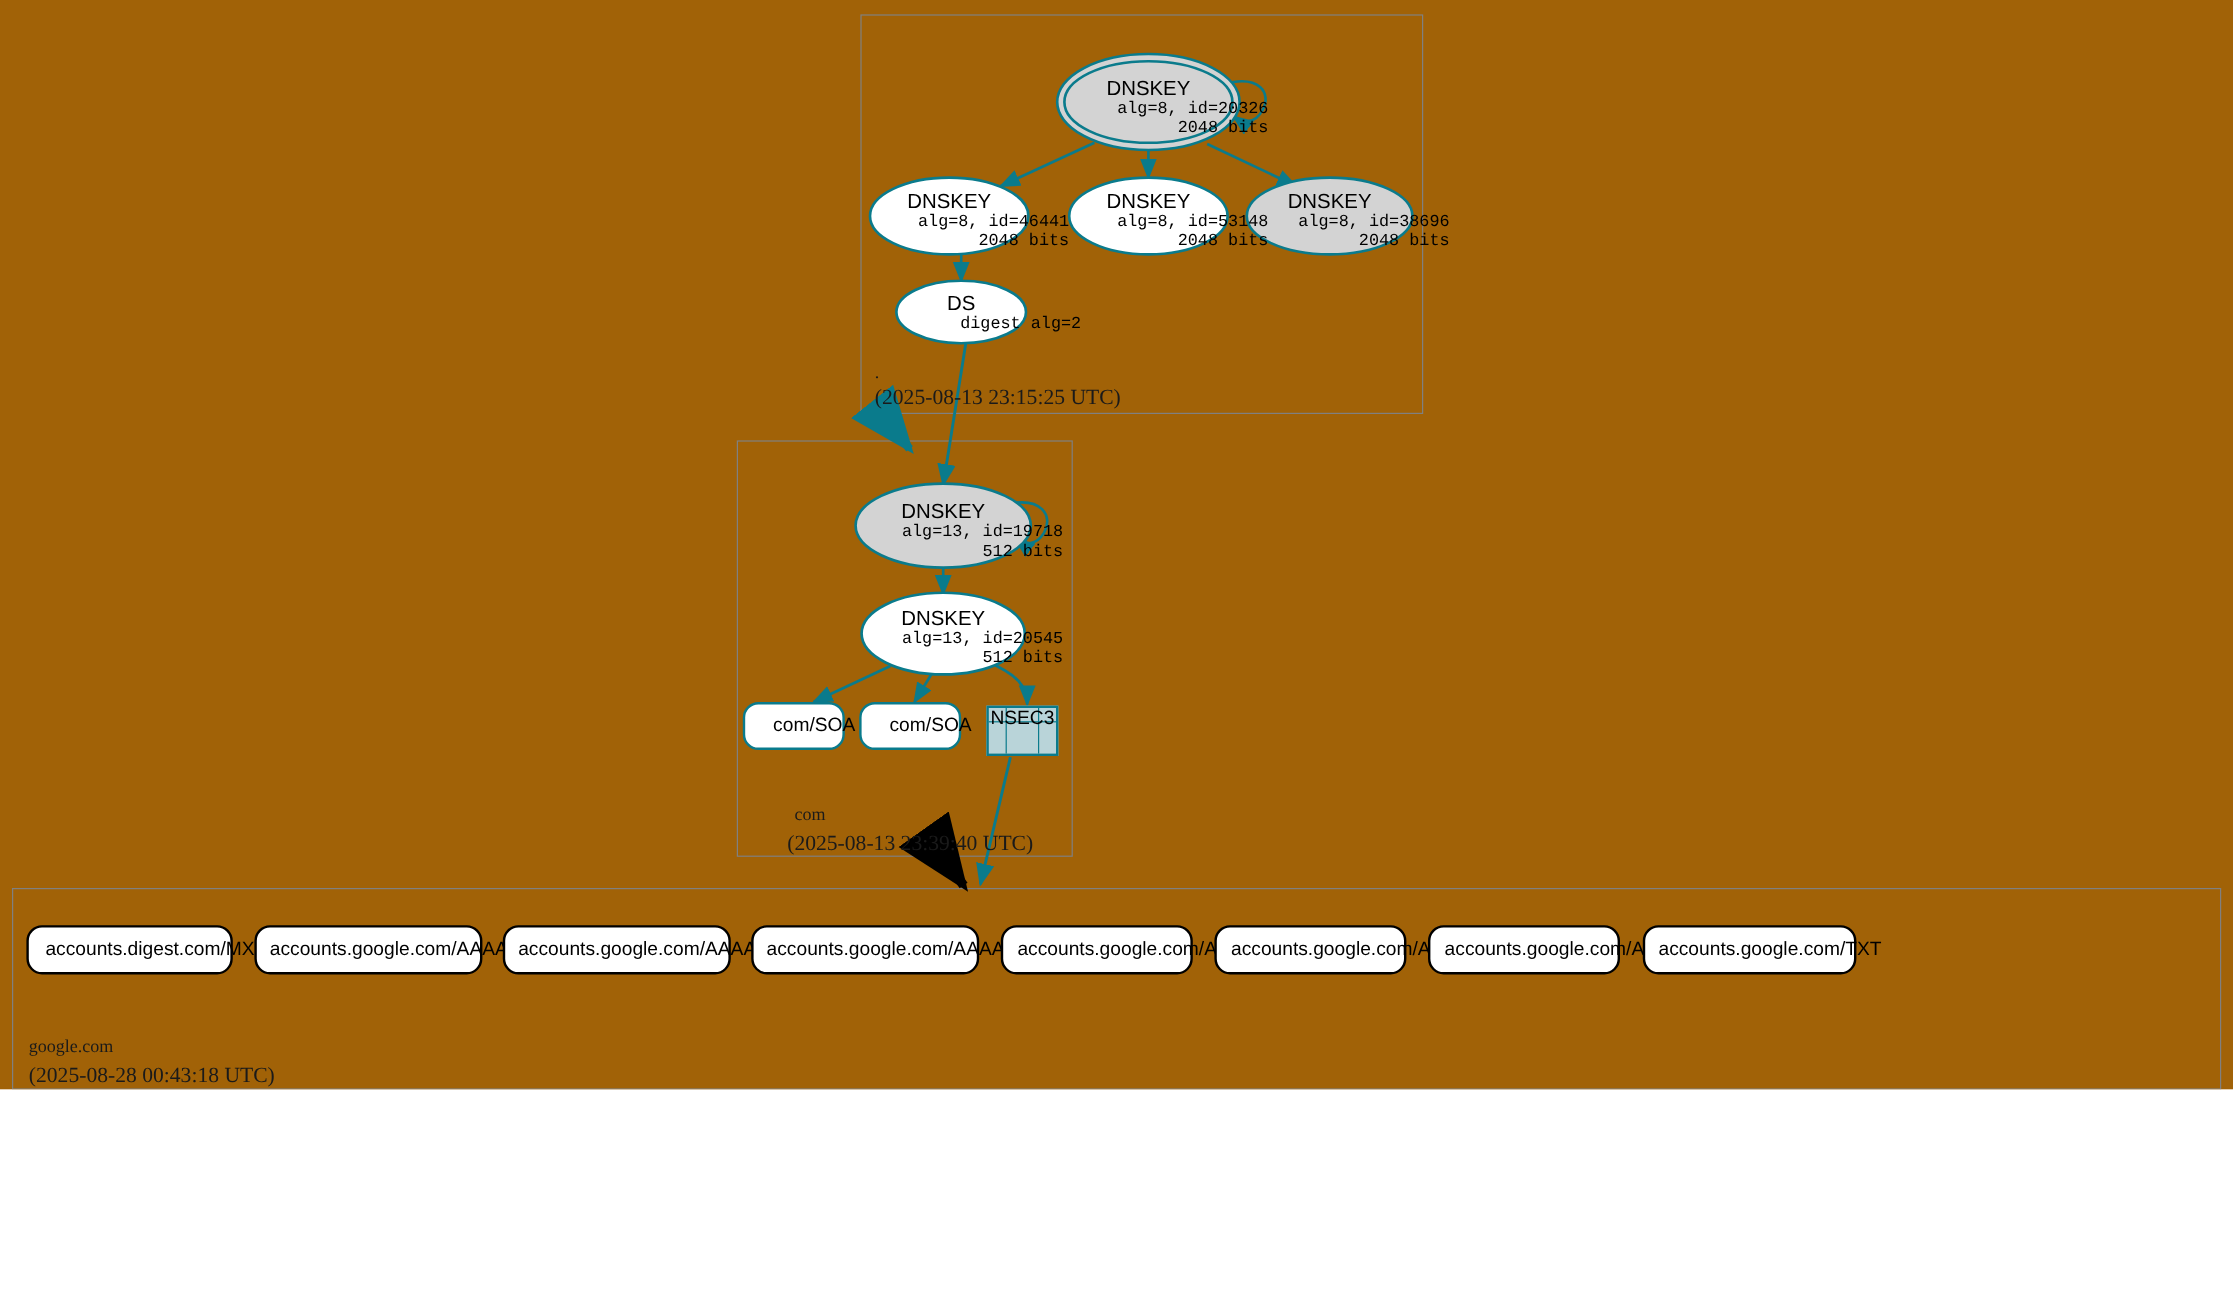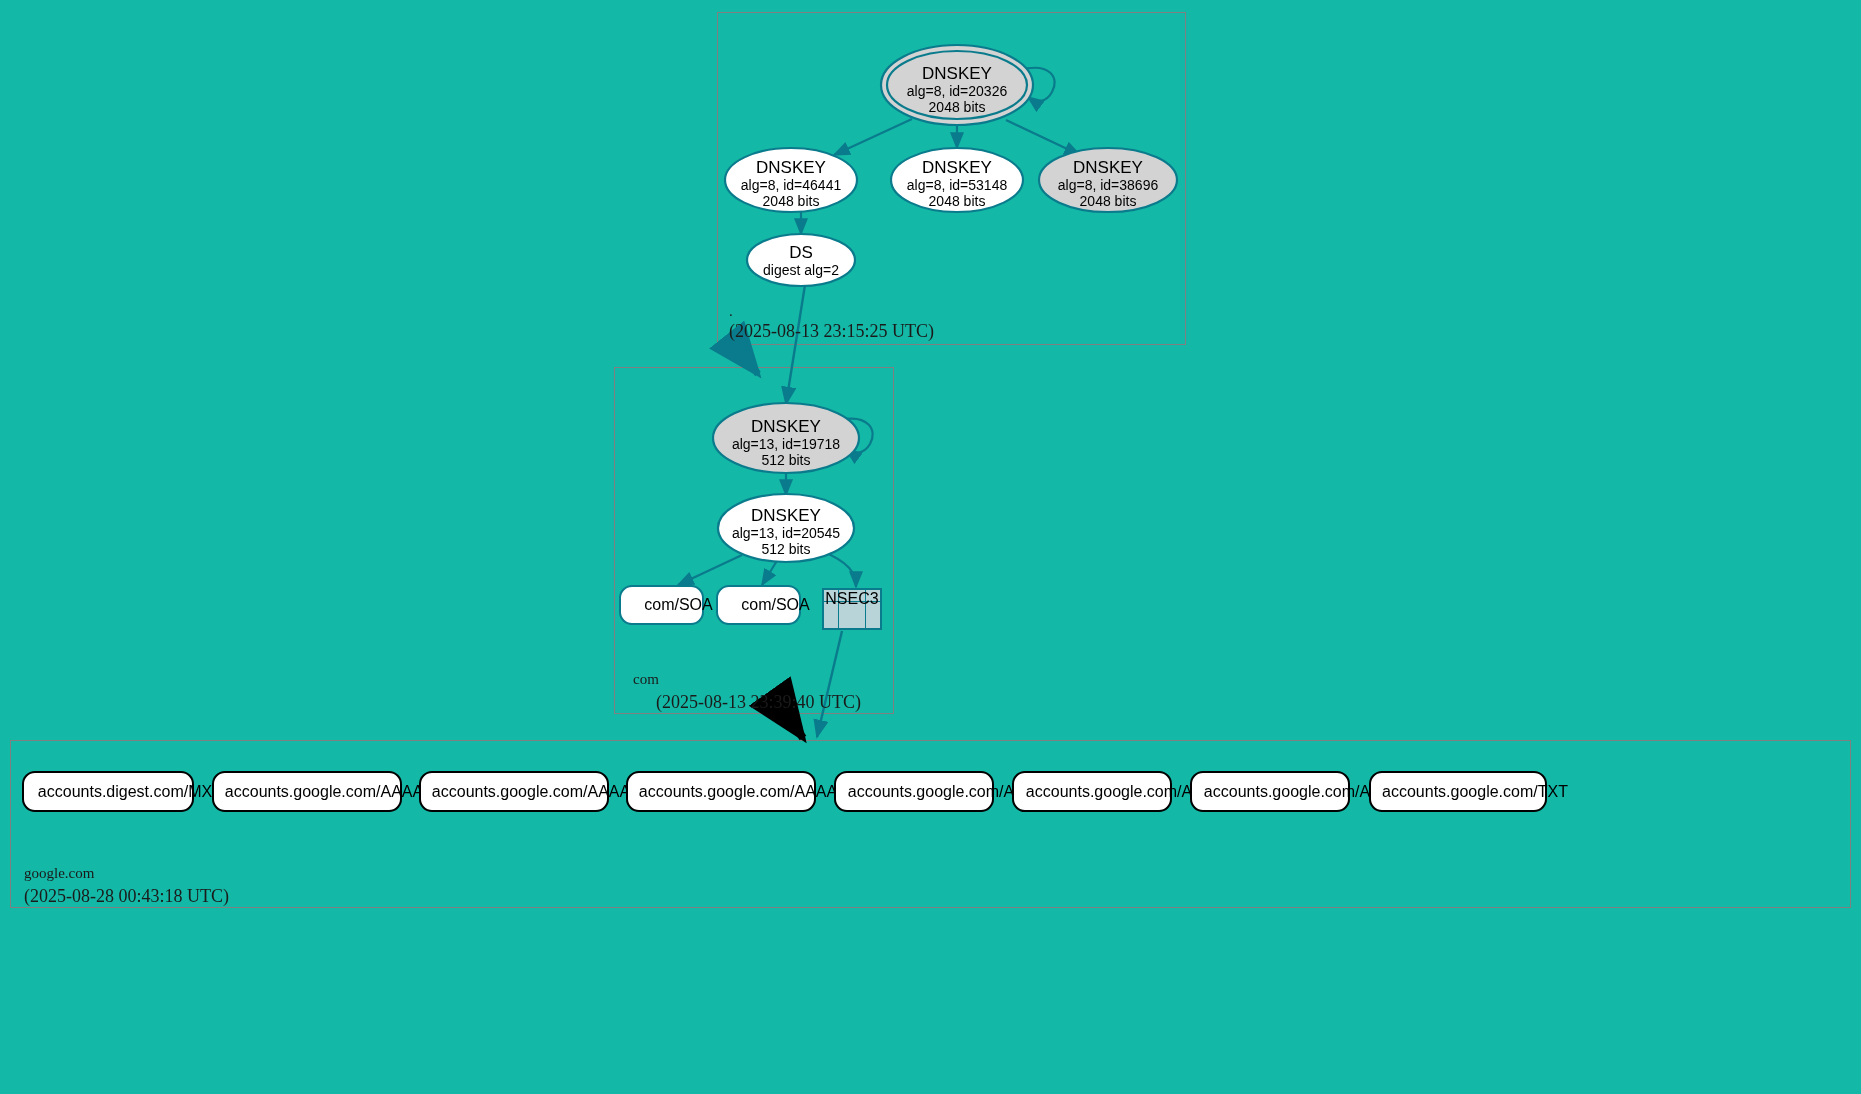--- a/index.html
+++ b/index.html
@@ -7,23 +7,23 @@
     padding: 0;
     background: #ffffff;
   }
   body {
     font-family: "Liberation Sans", sans-serif;
     color: #000000;
   }
   #canvas {
     position: relative;
     width: 1861px;
-    height: 1094px;
+    height: 908px;
     overflow: hidden;
-    background: #14b8a6;
+    background: #a16207;
   }
   svg.layer {
     position: absolute;
     left: 0;
     top: 0;
     width: 1861px;
     height: 1094px;
     overflow: visible;
   }
   .zone-box {
@@ -52,24 +52,25 @@
     pointer-events: none;
     white-space: nowrap;
   }
   .nt-title {
     font-family: "Liberation Sans", sans-serif;
     font-size: 17px;
     color: #000000;
     line-height: 19px;
   }
   .nt-sub {
-    font-family: Liberation Sans, sans-serif;
+    font-family: Liberation Mono, monospace;
     font-size: 14px;
     color: #000000;
     line-height: 16px;
+    text-align: right;
   }
   .rr-box {
     position: absolute;
     box-sizing: border-box;
     border: 2px solid #0a7b8c;
     border-radius: 13px;
     background: #ffffff;
     display: flex;
     align-items: center;
     justify-content: center;
@@ -226,19 +227,19 @@
   <div class="rr-box dark" style="left:419px; top:771px; width:190px; height:41px;">accounts.google.com/AAAA</div>
   <div class="rr-box dark" style="left:626px; top:771px; width:190px; height:41px;">accounts.google.com/AAAA</div>
   <div class="rr-box dark" style="left:834px; top:771px; width:160px; height:41px;">accounts.google.com/A</div>
   <div class="rr-box dark" style="left:1012px; top:771px; width:160px; height:41px;">accounts.google.com/A</div>
   <div class="rr-box dark" style="left:1190px; top:771px; width:160px; height:41px;">accounts.google.com/A</div>
   <div class="rr-box dark" style="left:1369px; top:771px; width:178px; height:41px;">accounts.google.com/TXT</div>
 
   <div class="zone-label" style="left:729px; top:303px;">.</div>
   <div class="zone-time" style="left:729px; top:321px;">(2025-08-13 23:15:25 UTC)</div>
 
-  <div class="zone-label" style="left:633px; top:671px;">com</div>
+  <div class="zone-label" style="left:662px; top:671px;">com</div>
   <div class="zone-time" style="left:656px; top:692px;font-family:Liberation Serif, serif;">(2025-08-13 23:39:40 UTC)</div>
 
   <div class="zone-label" style="left:24px; top:865px;">google.com</div>
   <div class="zone-time" style="left:24px; top:886px;">(2025-08-28 00:43:18 UTC)</div>
 
 </div>
 
 </body></html>

